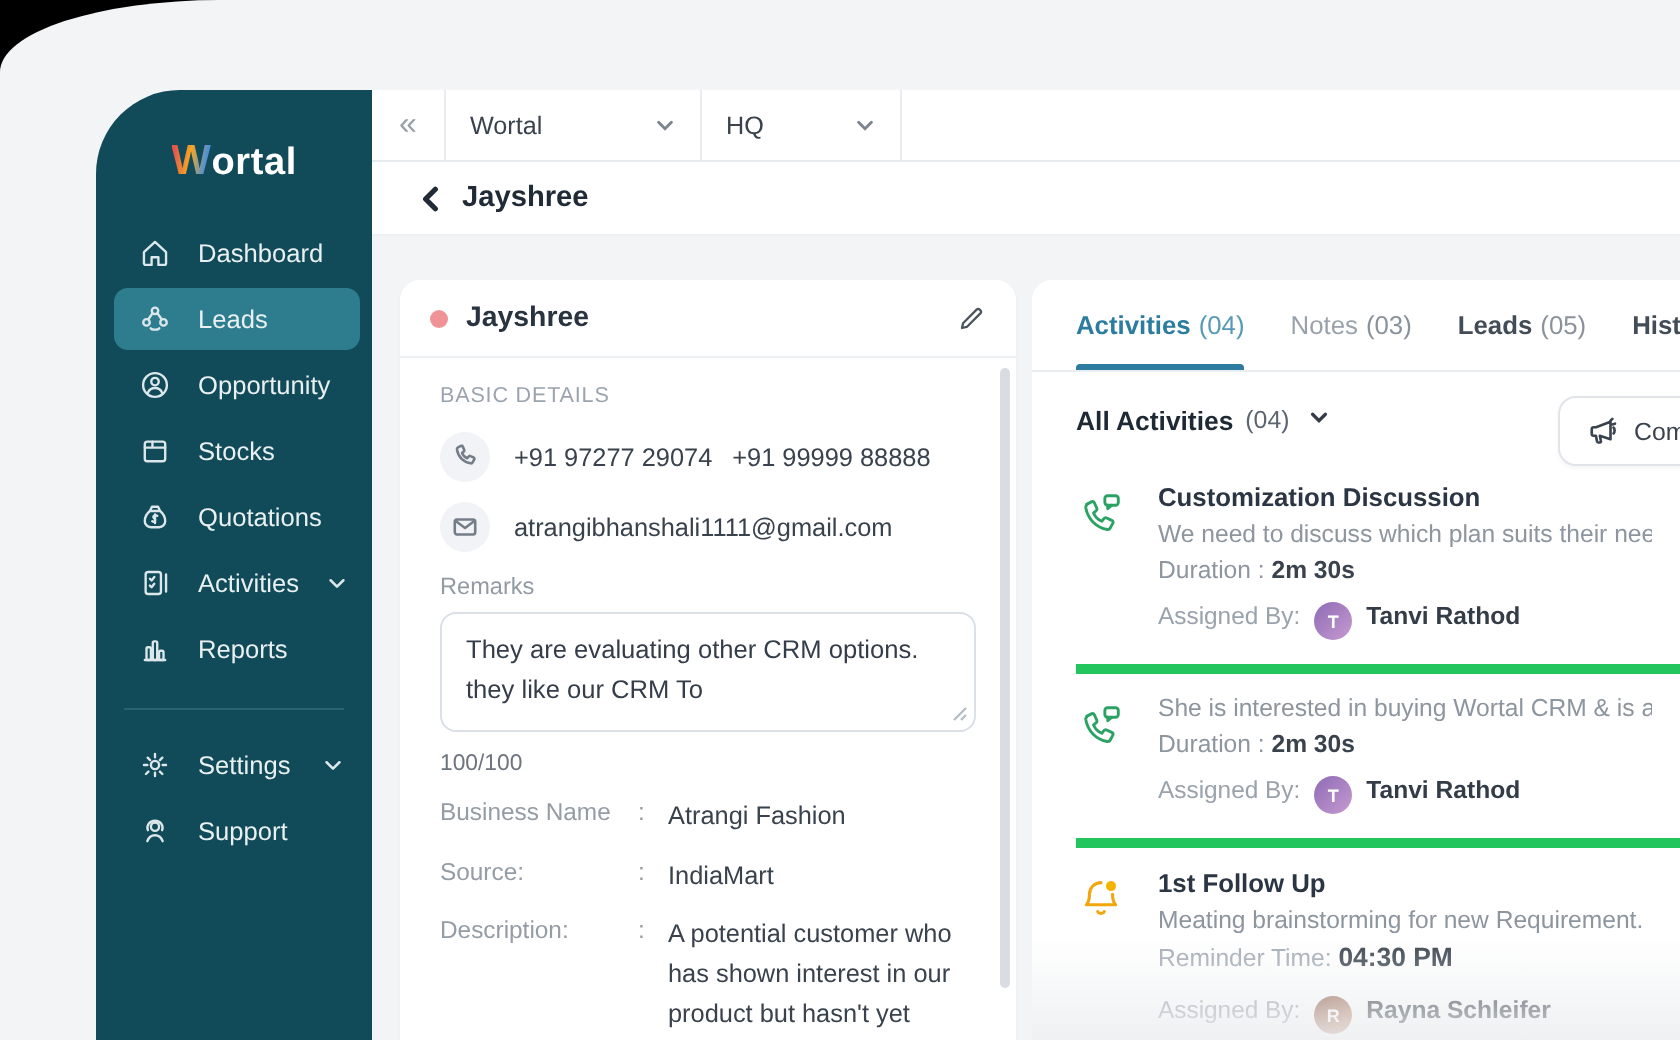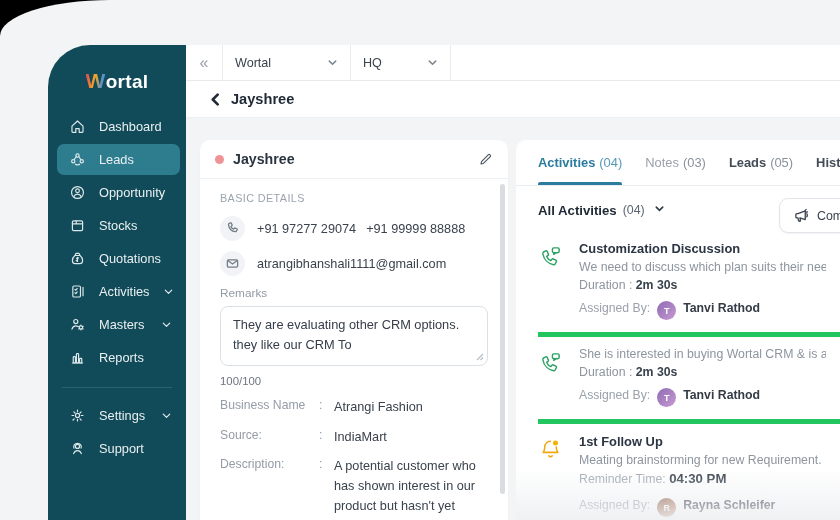--- a/index.html
+++ b/index.html
@@ -159,32 +159,20 @@
           <rect x="4.5" y="3.5" width="9" height="13" rx="1.5"></rect>
           <path d="M16.5 5v10M7 7.5l1 1 1.6-2M7 11.5l1 1 1.6-2"></path>
         </svg>
       <span>Activities</span>
       <svg class="chev" viewBox="0 0 12 12">
           <path d="M2.5 4.5 6 8l3.5-3.5"></path>
         </svg>
     </div>
     <div class="nav-item">
       <svg viewBox="0 0 20 20">
-          <circle cx="8" cy="6.5" r="2.4"></circle>
-          <path d="M3.5 15.5c.7-2.6 2.5-3.9 4.5-3.9 1 0 1.9.3 2.7.9"></path>
-          <circle cx="14" cy="13.5" r="2"></circle>
-          <path d="M14 10.7v1m0 3.6v1m2.6-4.1-.9.5m-3.4 2-.9.5m5.2 0-.9-.5m-3.4-2-.9-.5"></path>
-        </svg>
-      <span>Masters</span>
-      <svg class="chev" viewBox="0 0 12 12">
-          <path d="M2.5 4.5 6 8l3.5-3.5"></path>
-        </svg>
-    </div>
-    <div class="nav-item">
-      <svg viewBox="0 0 20 20">
           <path d="M4 16.5h12"></path>
           <rect x="5" y="9" width="2.6" height="7.5" rx="0.8"></rect>
           <rect x="8.7" y="5.5" width="2.6" height="11" rx="0.8"></rect>
           <rect x="12.4" y="11" width="2.6" height="5.5" rx="0.8"></rect>
         </svg>
       <span>Reports</span>
     </div>
 
     <div class="side-divider"></div>
 

